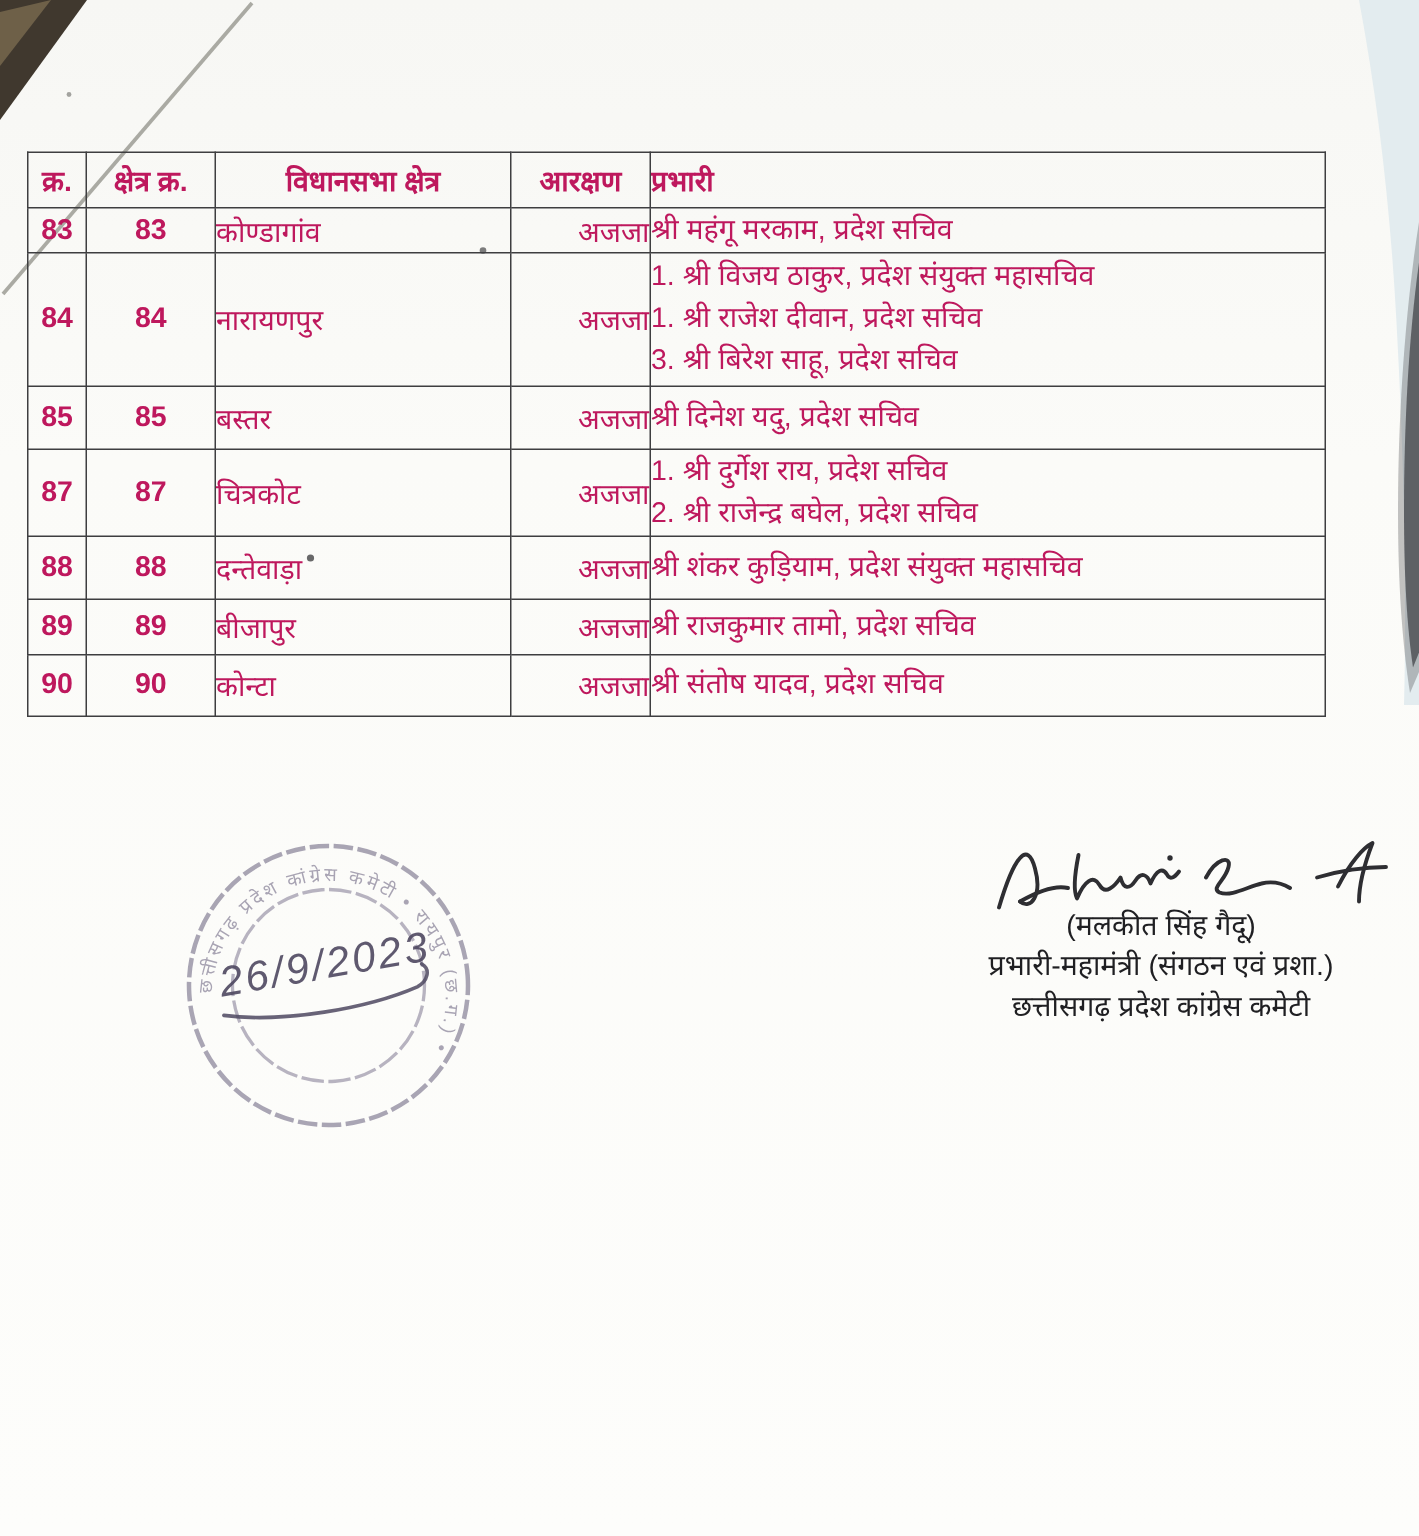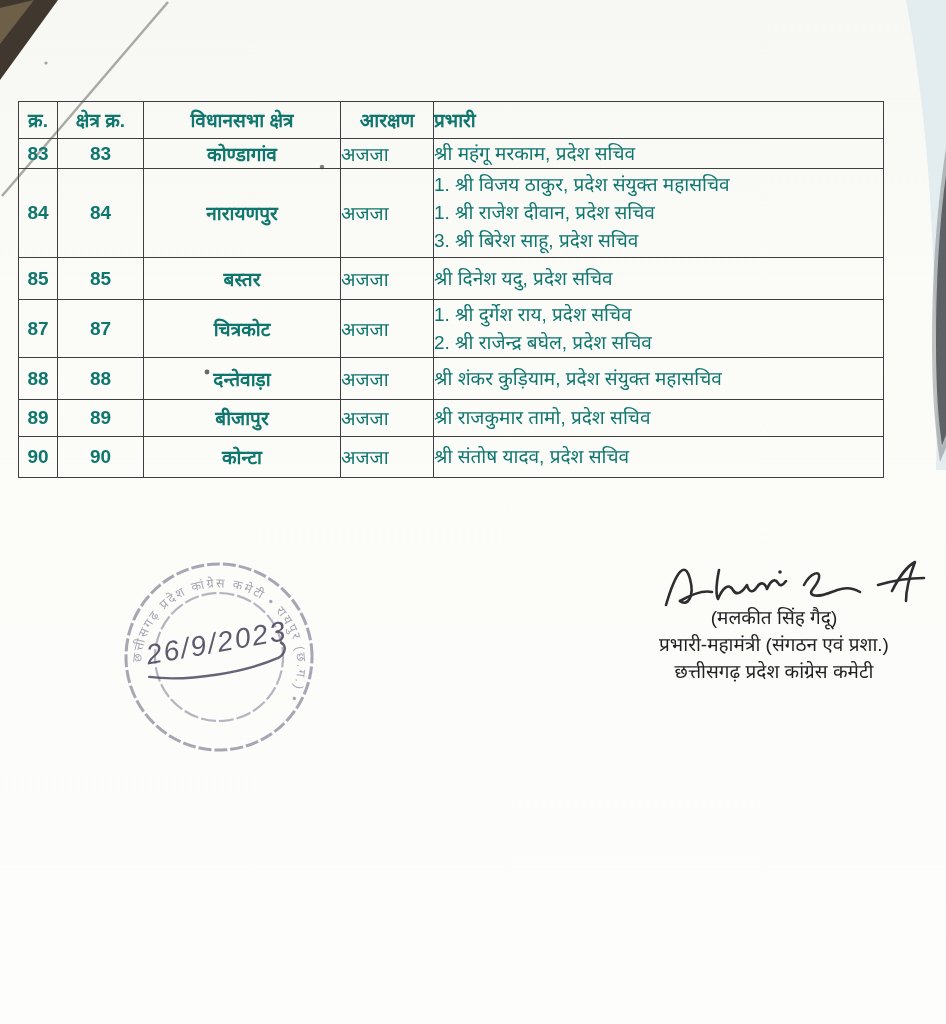--- a/index.html
+++ b/index.html
@@ -13,28 +13,28 @@
 
   
   table.doc{
     position:absolute;left:18px;top:101px;
     border-collapse:collapse;table-layout:fixed;
     width:865px;
   }
   table.doc td,table.doc th{
     border:1.6px solid #3e3e40;
     padding:0;overflow:hidden;
-    font-size:19px;color:#0f766e;
+    font-size:19px;color:#be185d;
     vertical-align:middle;
   }
   th.hdr{font-weight:bold;text-align:center;}
   th.hdr-incharge{font-weight:bold;text-align:left;padding-left:110px;}
   td.c-num{text-align:center;font-weight:bold;font-size:18px;}
-  td.c-place{text-align:center;font-weight:700;}
-  td.c-res{text-align:left;}
+  td.c-place{font-weight:400;}
+  td.c-res{text-align:right;}
   td.c-inch{text-align:left;padding:3px 4px 3px 8px;}
   td.c-inch .line{line-height:28px;white-space:nowrap;}
 
   
   .stamp{position:absolute;left:112px;top:550px;width:214px;height:214px;transform:rotate(-4deg);}
 
   
   .sig-scrawl{position:absolute;left:652px;top:545px;width:300px;height:72px;}
   .sig-block{position:absolute;left:600px;top:604px;width:348px;text-align:center;}
   .sig-block .sig-line{font-size:19px;line-height:27px;color:#1f1f22;}

